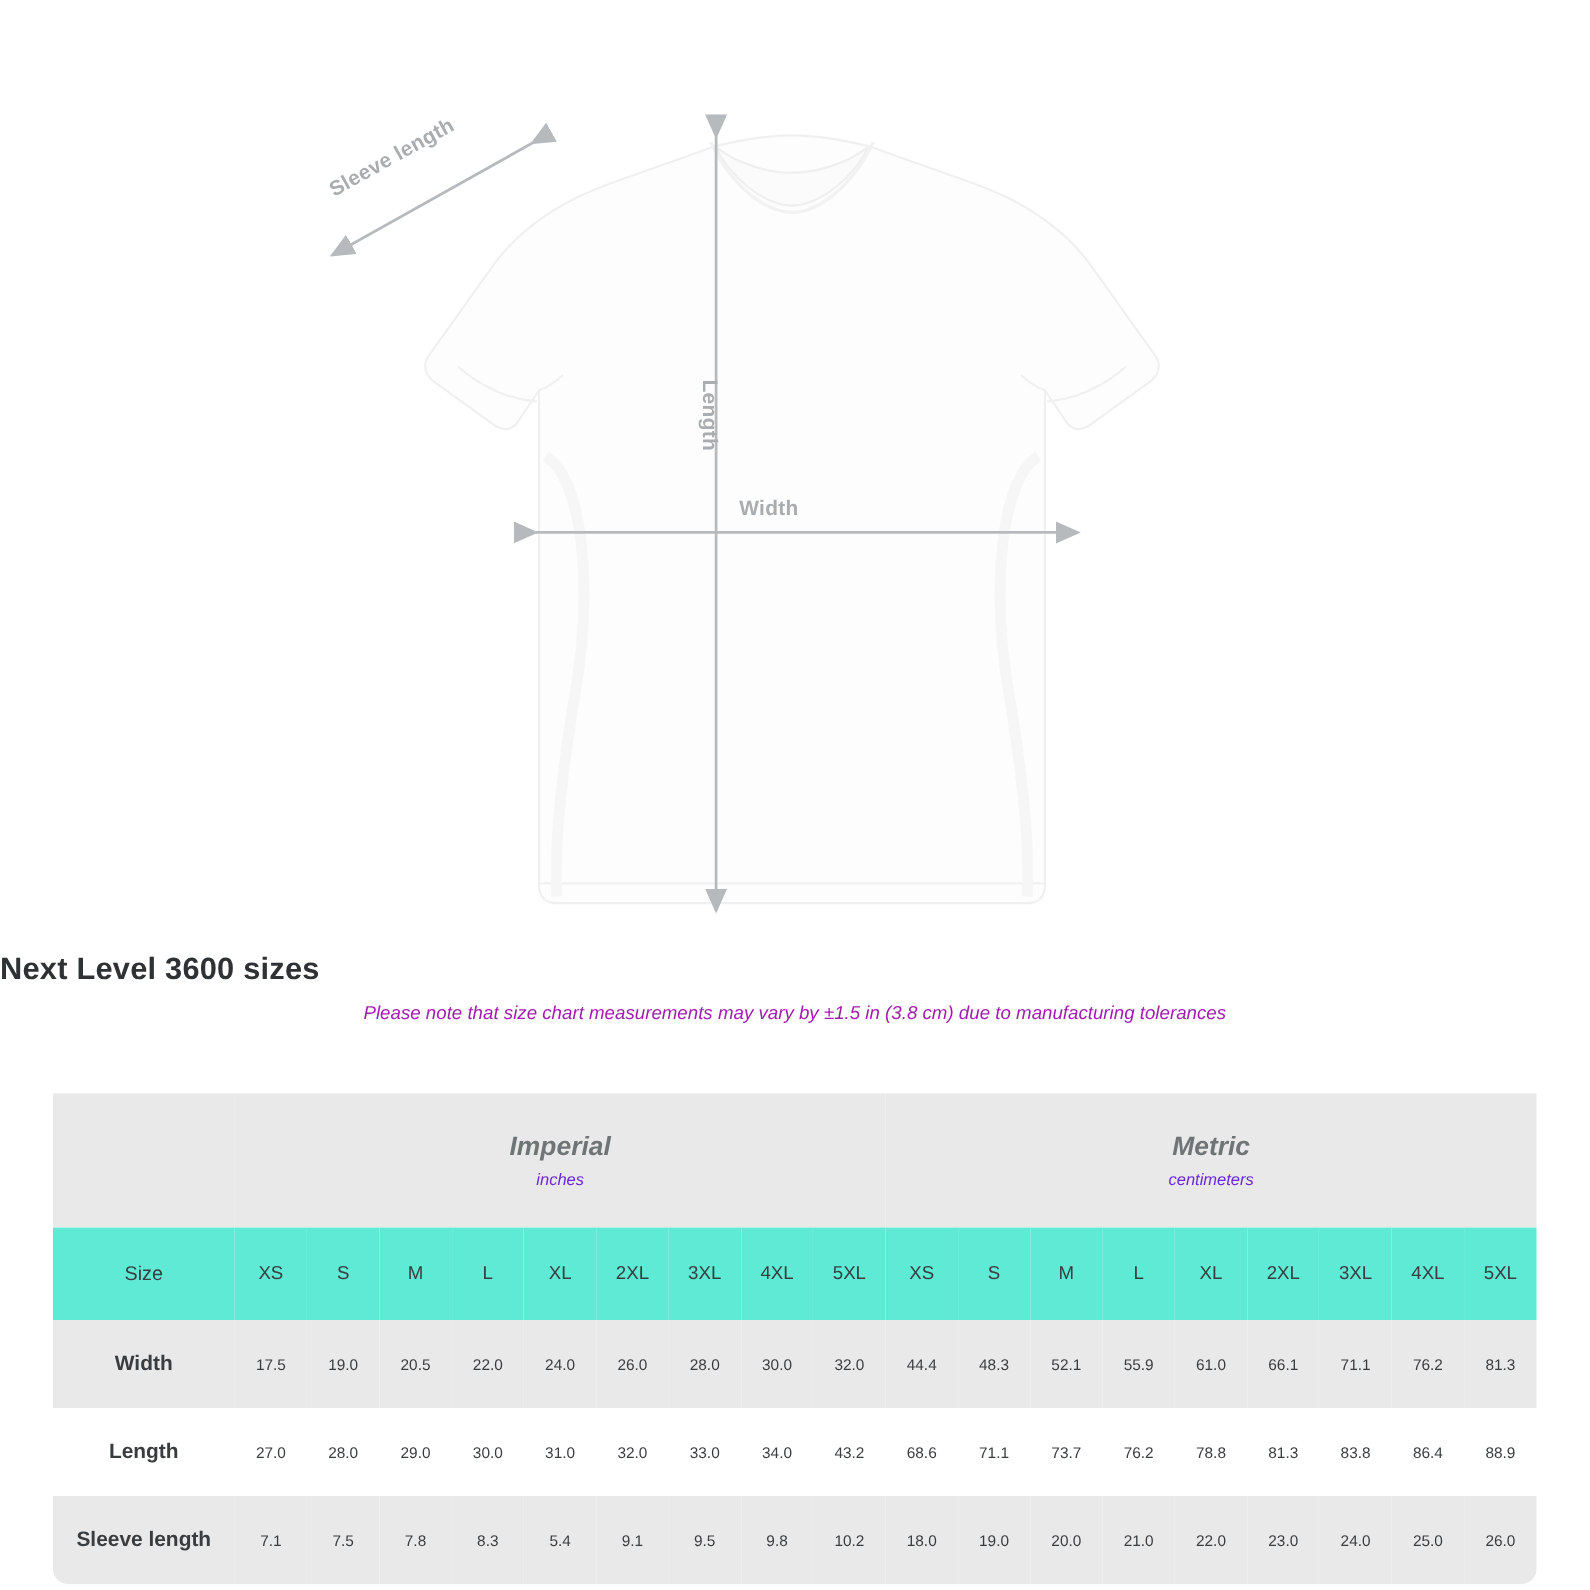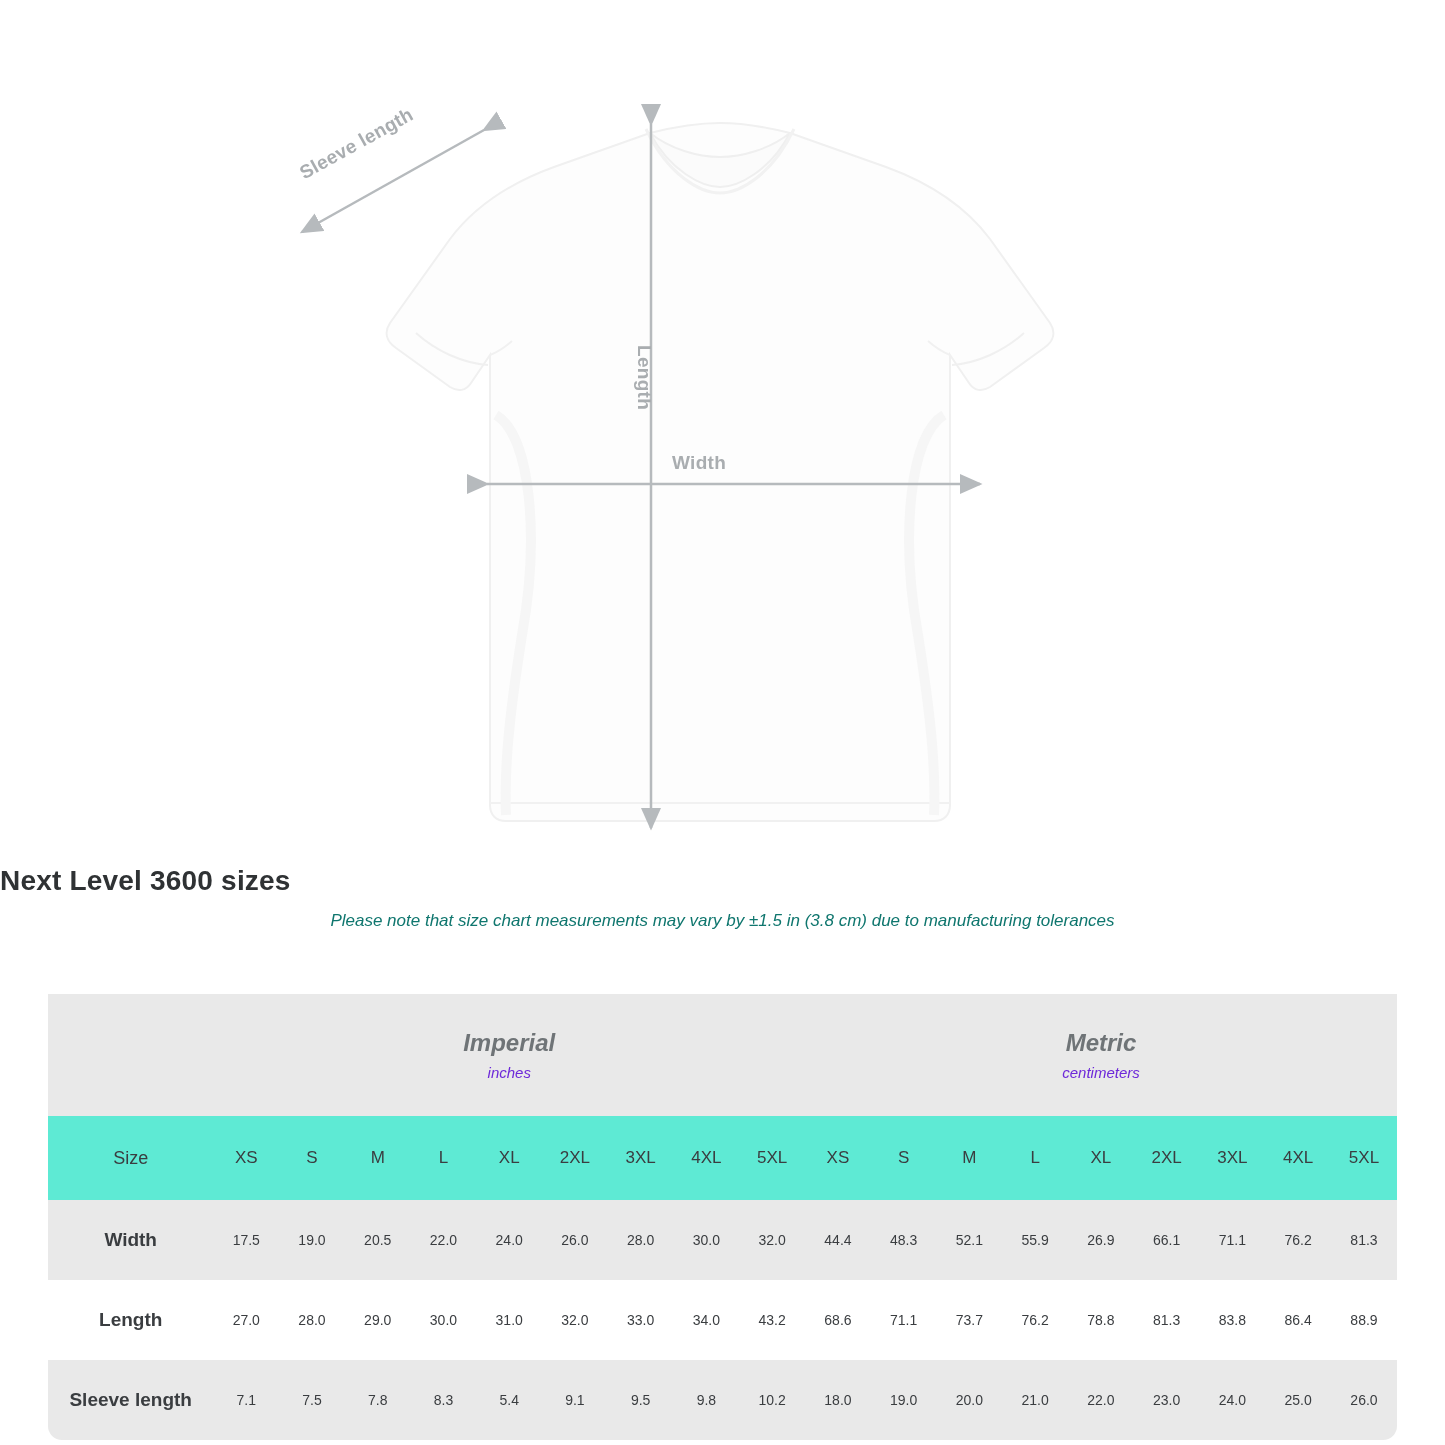--- a/index.html
+++ b/index.html
@@ -66,21 +66,21 @@
     font-size: 28px;
     font-weight: bold;
     color: #2f3234;
     margin: 10px 0 0 0;
     letter-spacing: 0.2px;
   }
   .subtitle {
     text-align: center;
     font-size: 17px;
     font-style: italic;
-    color: #0f766e;
+    color: #a21caf;
     margin: 14px 0 0 0;
   }
 
   
   .table-wrap {
     margin: 30px 48px 0 48px;
     border-radius: 14px;
     overflow: hidden;
   }
   table.size-table {
@@ -282,21 +282,21 @@
         <td>22.0</td>
         <td>24.0</td>
         <td>26.0</td>
         <td>28.0</td>
         <td>30.0</td>
         <td>32.0</td>
         <td>44.4</td>
         <td>48.3</td>
         <td>52.1</td>
         <td>55.9</td>
-        <td>26.9</td>
+        <td>61.0</td>
         <td>66.1</td>
         <td>71.1</td>
         <td>76.2</td>
         <td>81.3</td>
       </tr>
 
       <tr class="row-data plain">
         <td class="label-cell">Length</td>
         <td>27.0</td>
         <td>28.0</td>

